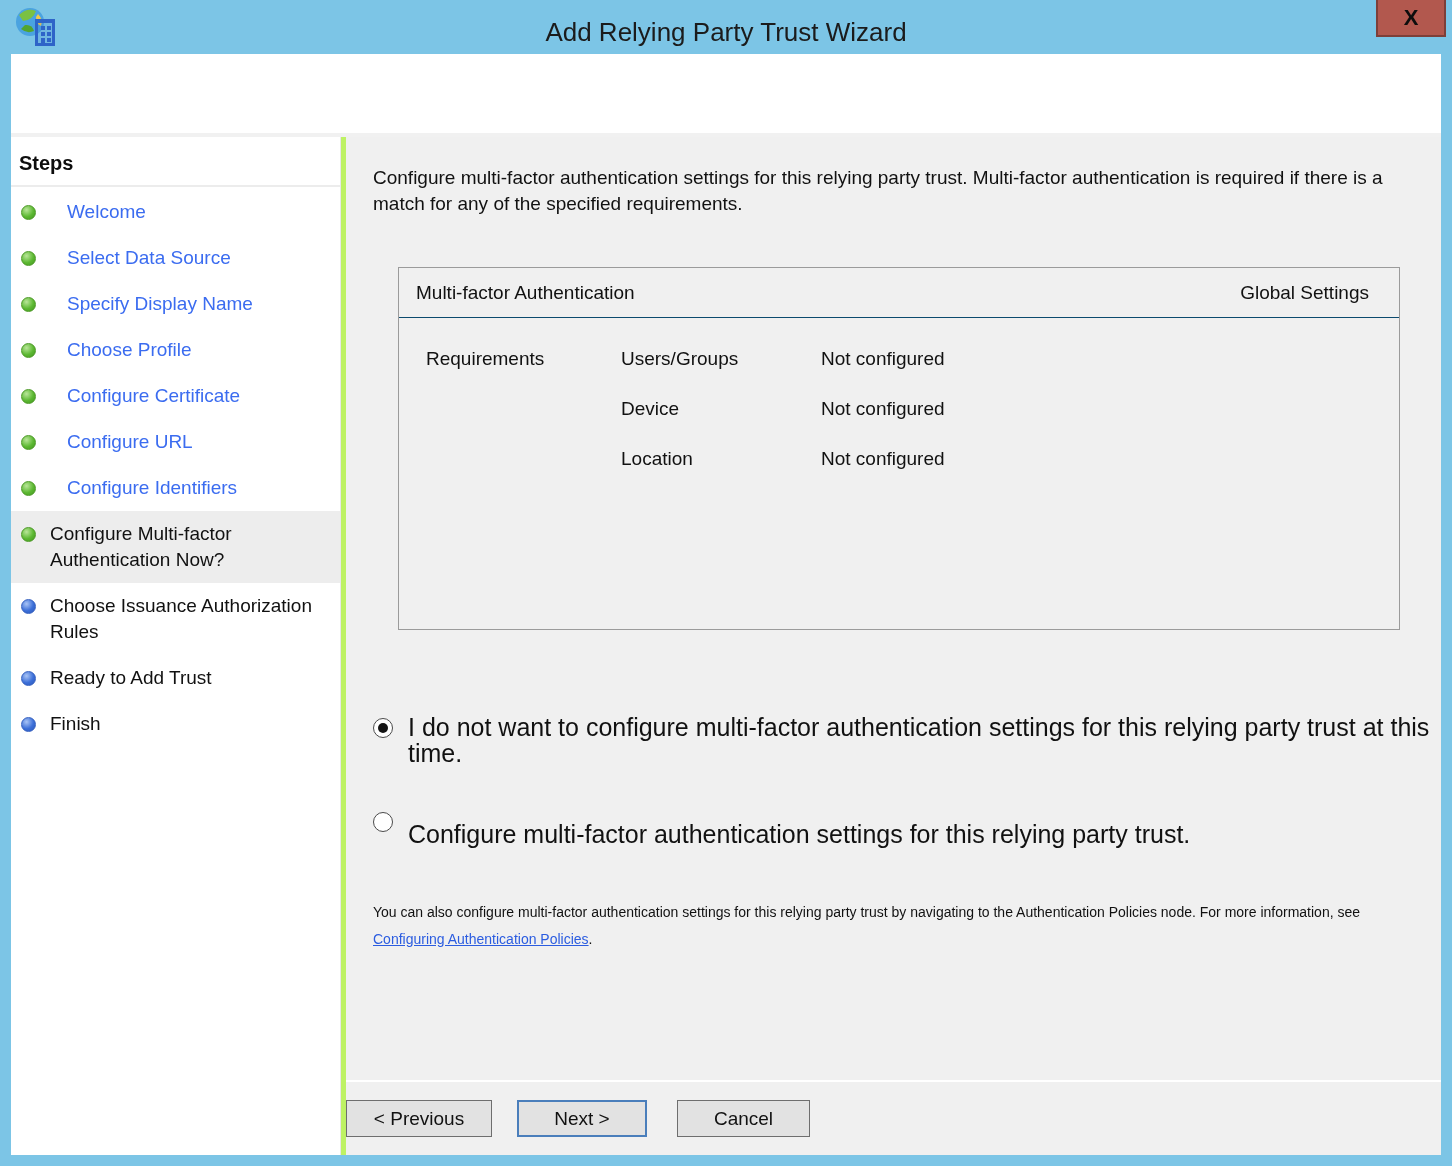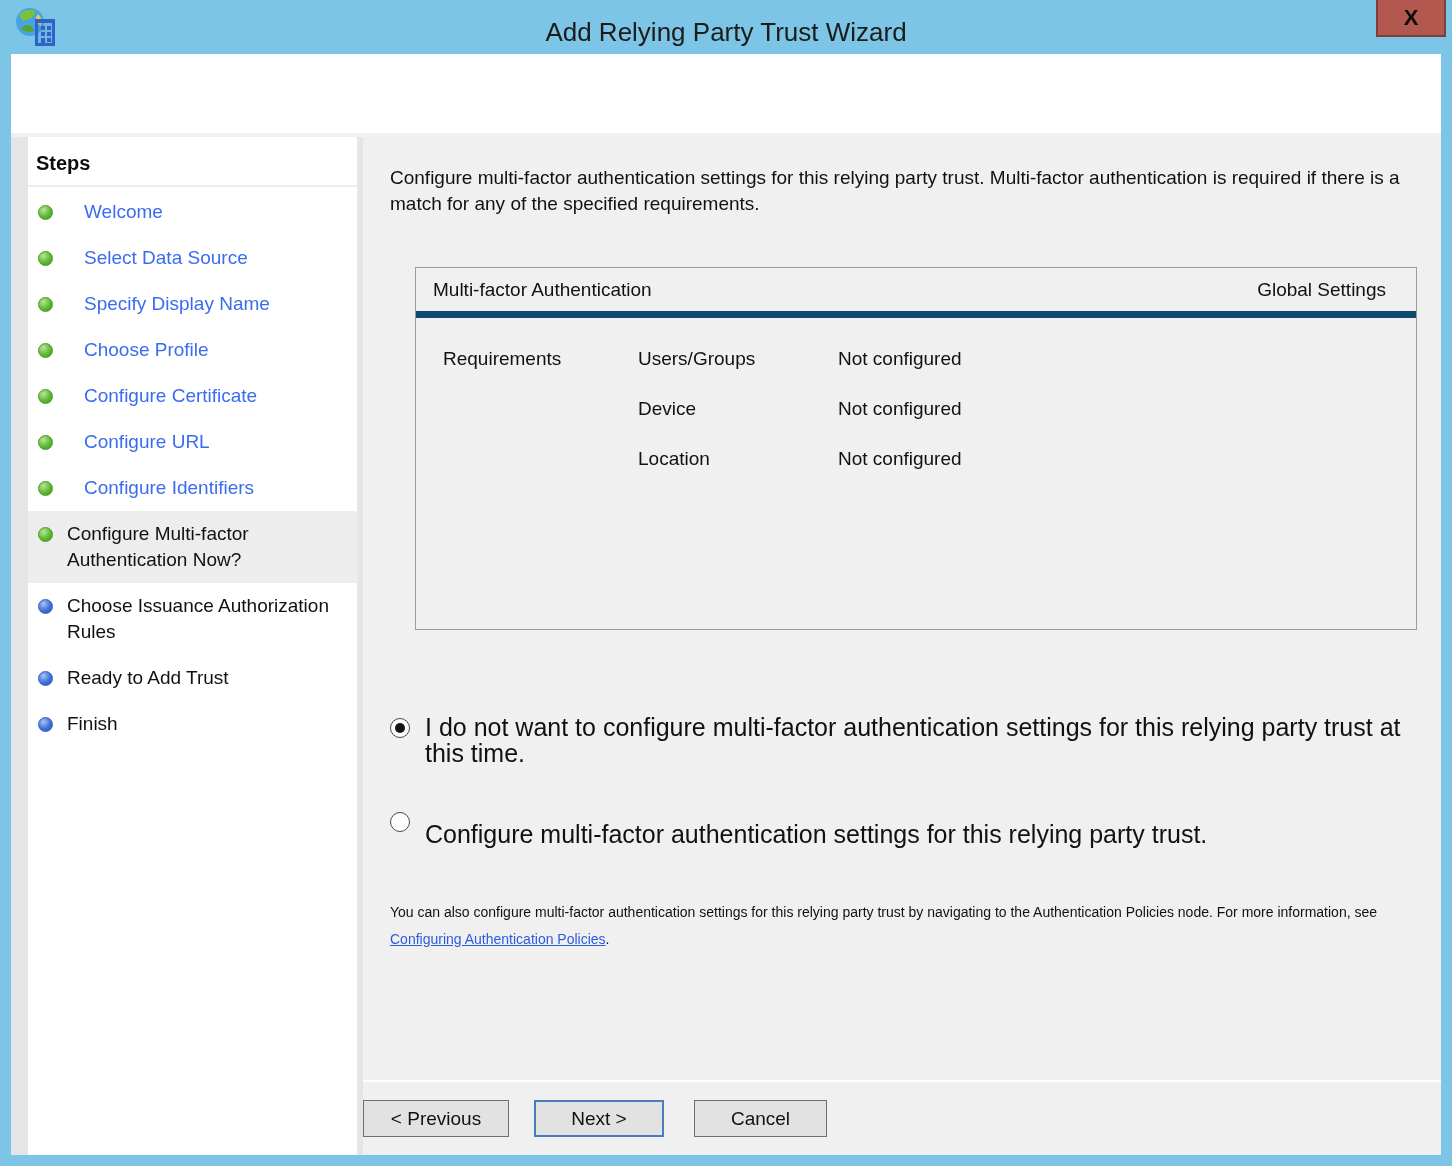--- a/index.html
+++ b/index.html
@@ -12,21 +12,21 @@
   .app-icon { position:absolute; left:13px; top:4px; width:46px; height:46px; }
   .close-btn { position:absolute; right:6px; top:0; width:70px; height:37px;
     background:#b2584e; border:2px solid #7d3f39; border-top:none;
     display:flex; align-items:center; justify-content:center;
     font-size:22px; font-weight:bold; color:#0d0d0d; cursor:pointer; }
 
   
   .inner { position:absolute; left:11px; right:11px; top:54px; bottom:11px;
     background:#fff; display:flex; flex-direction:column; }
   .header-band { height:83px; background:#fff; border-bottom:4px solid #f1f1f1; }
-  .content-row { flex:1; display:flex; background:#e5e5e5; min-height:0;padding-left:17px; }
+  .content-row { flex:1; display:flex; background:#bef264; min-height:0; }
 
   
   .sidebar { width:330px; background:#fff; border-right:1px solid #e8e8e8; padding-top:9px; }
   .steps-heading { font-size:20px; font-weight:bold; color:#0d0d0d;
     line-height:26px; padding:4px 0 9px 8px; border-bottom:2px solid #ececec; }
   .steps-list { padding-top:2px; }
   .step-item { display:flex; padding:10px 8px 10px 10px; }
   .bullet { width:15px; height:15px; border-radius:50%; margin:6px 14px 0 0; flex:none; }
   .step-item.completed .bullet, .step-item.current .bullet {
     background:radial-gradient(circle at 35% 30%, #b9e699, #5cb832 55%, #42961f);
@@ -40,21 +40,21 @@
 
   
   .main-col { flex:1; margin-left:5px; display:flex; flex-direction:column; background:#f0f0f0; }
   .main-content { flex:1; padding:28px 0 0 27px; overflow:hidden; }
   .intro { font-size:19px; line-height:26px; color:#111; max-width:1040px; }
 
   
   .mfa-table { margin:50px 0 0 25px; width:1002px; height:363px;
     border:1px solid #9b9b9b; background:#f0f0f0; }
   .mfa-header { height:50px; display:flex; align-items:center; justify-content:space-between;
-    padding:0 30px 0 17px; border-bottom:7px solid #0c4a6e; font-size:19px; color:#111; }
+    padding:0 30px 0 17px; border-bottom:1px solid #0c4a6e; font-size:19px; color:#111; }
   .mfa-rows { padding-top:16px; }
   .mfa-row { display:flex; height:50px; align-items:center; padding-left:27px;
     font-size:19px; color:#111; }
   .cell1 { width:195px; } .cell2 { width:200px; } .cell3 { flex:1; }
 
   
   .radio-row { display:flex; align-items:center; margin-top:31px; cursor:pointer; }
   .radio-row.first { margin-top:60px; }
   .radio-circle { width:20px; height:20px; border-radius:50%; border:1px solid #4a4a4a;
     background:#fff; margin-right:15px; position:relative; flex:none; }

